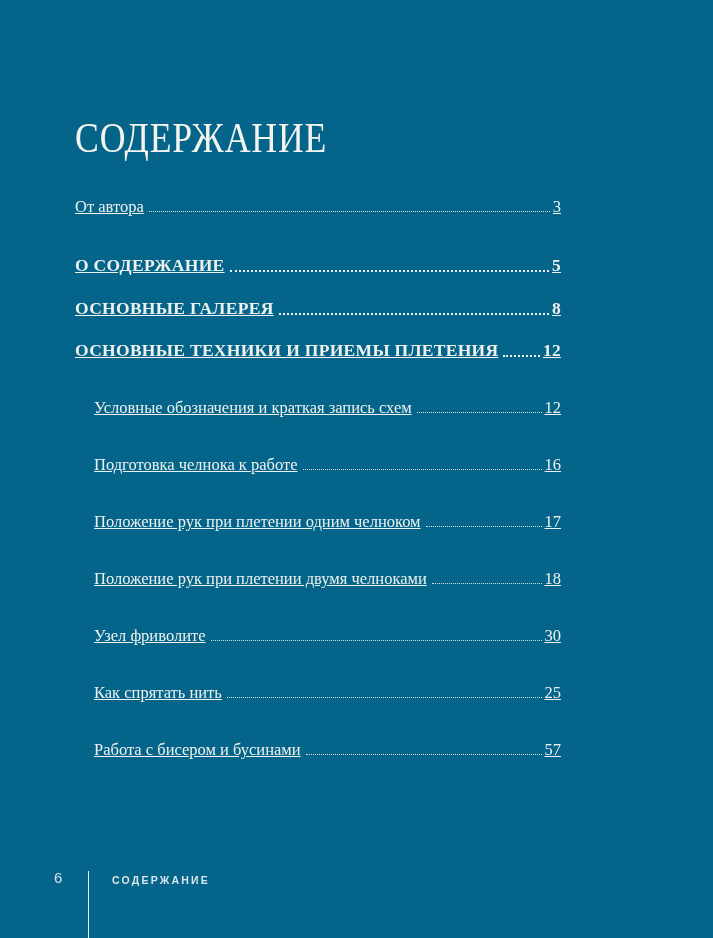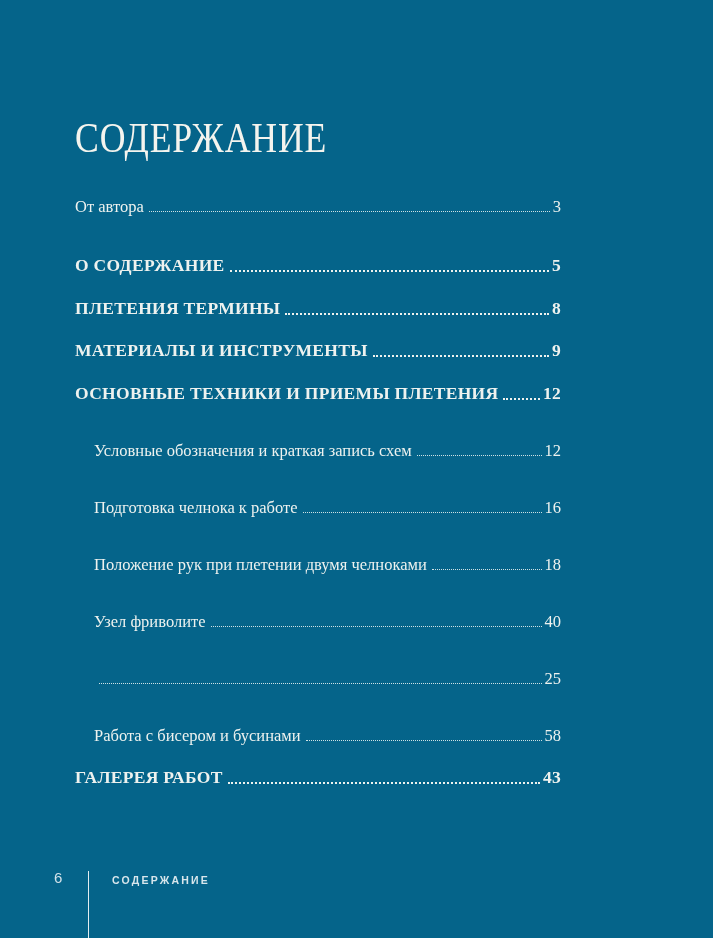--- a/index.html
+++ b/index.html
@@ -34,20 +34,21 @@
     right: 48px;
     top: 196px;
   }
   .toc-row {
     display: flex;
     align-items: baseline;
     height: 21px;
     line-height: 21px;
     margin-bottom: 21.5px;
     white-space: nowrap;
+    text-decoration: underline;
   }
   .toc-row.first-gap { margin-bottom: 38px; }
   .toc-row.regular {
     font-size: 16.5px;
     font-weight: 400;
   }
   .toc-row.bold {
     font-size: 17.5px;
     font-weight: 700;
     letter-spacing: 0.3px;
@@ -108,66 +109,62 @@
     <span class="toc-label">От автора</span>
     <span class="leader"></span>
     <span class="toc-page">3</span>
   </div>
       <div class="toc-row bold">
     <span class="toc-label">О СОДЕРЖАНИЕ</span>
     <span class="leader"></span>
     <span class="toc-page">5</span>
   </div>
       <div class="toc-row bold">
-    <span class="toc-label">ПЛЕТЕНИЯ ТЕРМИНЫ</span>
+    <span class="toc-label">ОСНОВНЫЕ ГАЛЕРЕЯ</span>
     <span class="leader"></span>
     <span class="toc-page">8</span>
-  </div>
-      <div class="toc-row bold">
-    <span class="toc-label">МАТЕРИАЛЫ И ИНСТРУМЕНТЫ</span>
-    <span class="leader"></span>
-    <span class="toc-page">9</span>
   </div>
       <div class="toc-row bold">
     <span class="toc-label">ОСНОВНЫЕ ТЕХНИКИ И ПРИЕМЫ ПЛЕТЕНИЯ</span>
     <span class="leader"></span>
     <span class="toc-page">12</span>
   </div>
       <div class="toc-row sub">
     <span class="toc-label">Условные обозначения и краткая запись схем</span>
     <span class="leader"></span>
     <span class="toc-page">12</span>
   </div>
       <div class="toc-row sub">
     <span class="toc-label">Подготовка челнока к работе</span>
     <span class="leader"></span>
     <span class="toc-page">16</span>
   </div>
       <div class="toc-row sub">
+    <span class="toc-label">Положение рук при плетении одним челноком</span>
+    <span class="leader"></span>
+    <span class="toc-page">17</span>
+  </div>
+      <div class="toc-row sub">
     <span class="toc-label">Положение рук при плетении двумя челноками</span>
     <span class="leader"></span>
     <span class="toc-page">18</span>
   </div>
       <div class="toc-row sub">
     <span class="toc-label">Узел фриволите</span>
     <span class="leader"></span>
-    <span class="toc-page">40</span>
+    <span class="toc-page">30</span>
   </div>
       <div class="toc-row sub">
+    <span class="toc-label">Как спрятать нить</span>
     <span class="leader"></span>
     <span class="toc-page">25</span>
   </div>
       <div class="toc-row sub">
     <span class="toc-label">Работа с бисером и бусинами</span>
     <span class="leader"></span>
-    <span class="toc-page">58</span>
-  </div>
-      <div class="toc-row bold">
-    <span class="toc-label">ГАЛЕРЕЯ РАБОТ</span>
-    <span class="leader"></span>
-    <span class="toc-page">43</span>
+    <span class="toc-page">57</span>
   </div>
     </div>
 
   <div class="footer-folio">6</div>
   <div class="footer-rule"></div>
   <div class="footer-label">СОДЕРЖАНИЕ</div>
 </div>
 
 </body></html>

